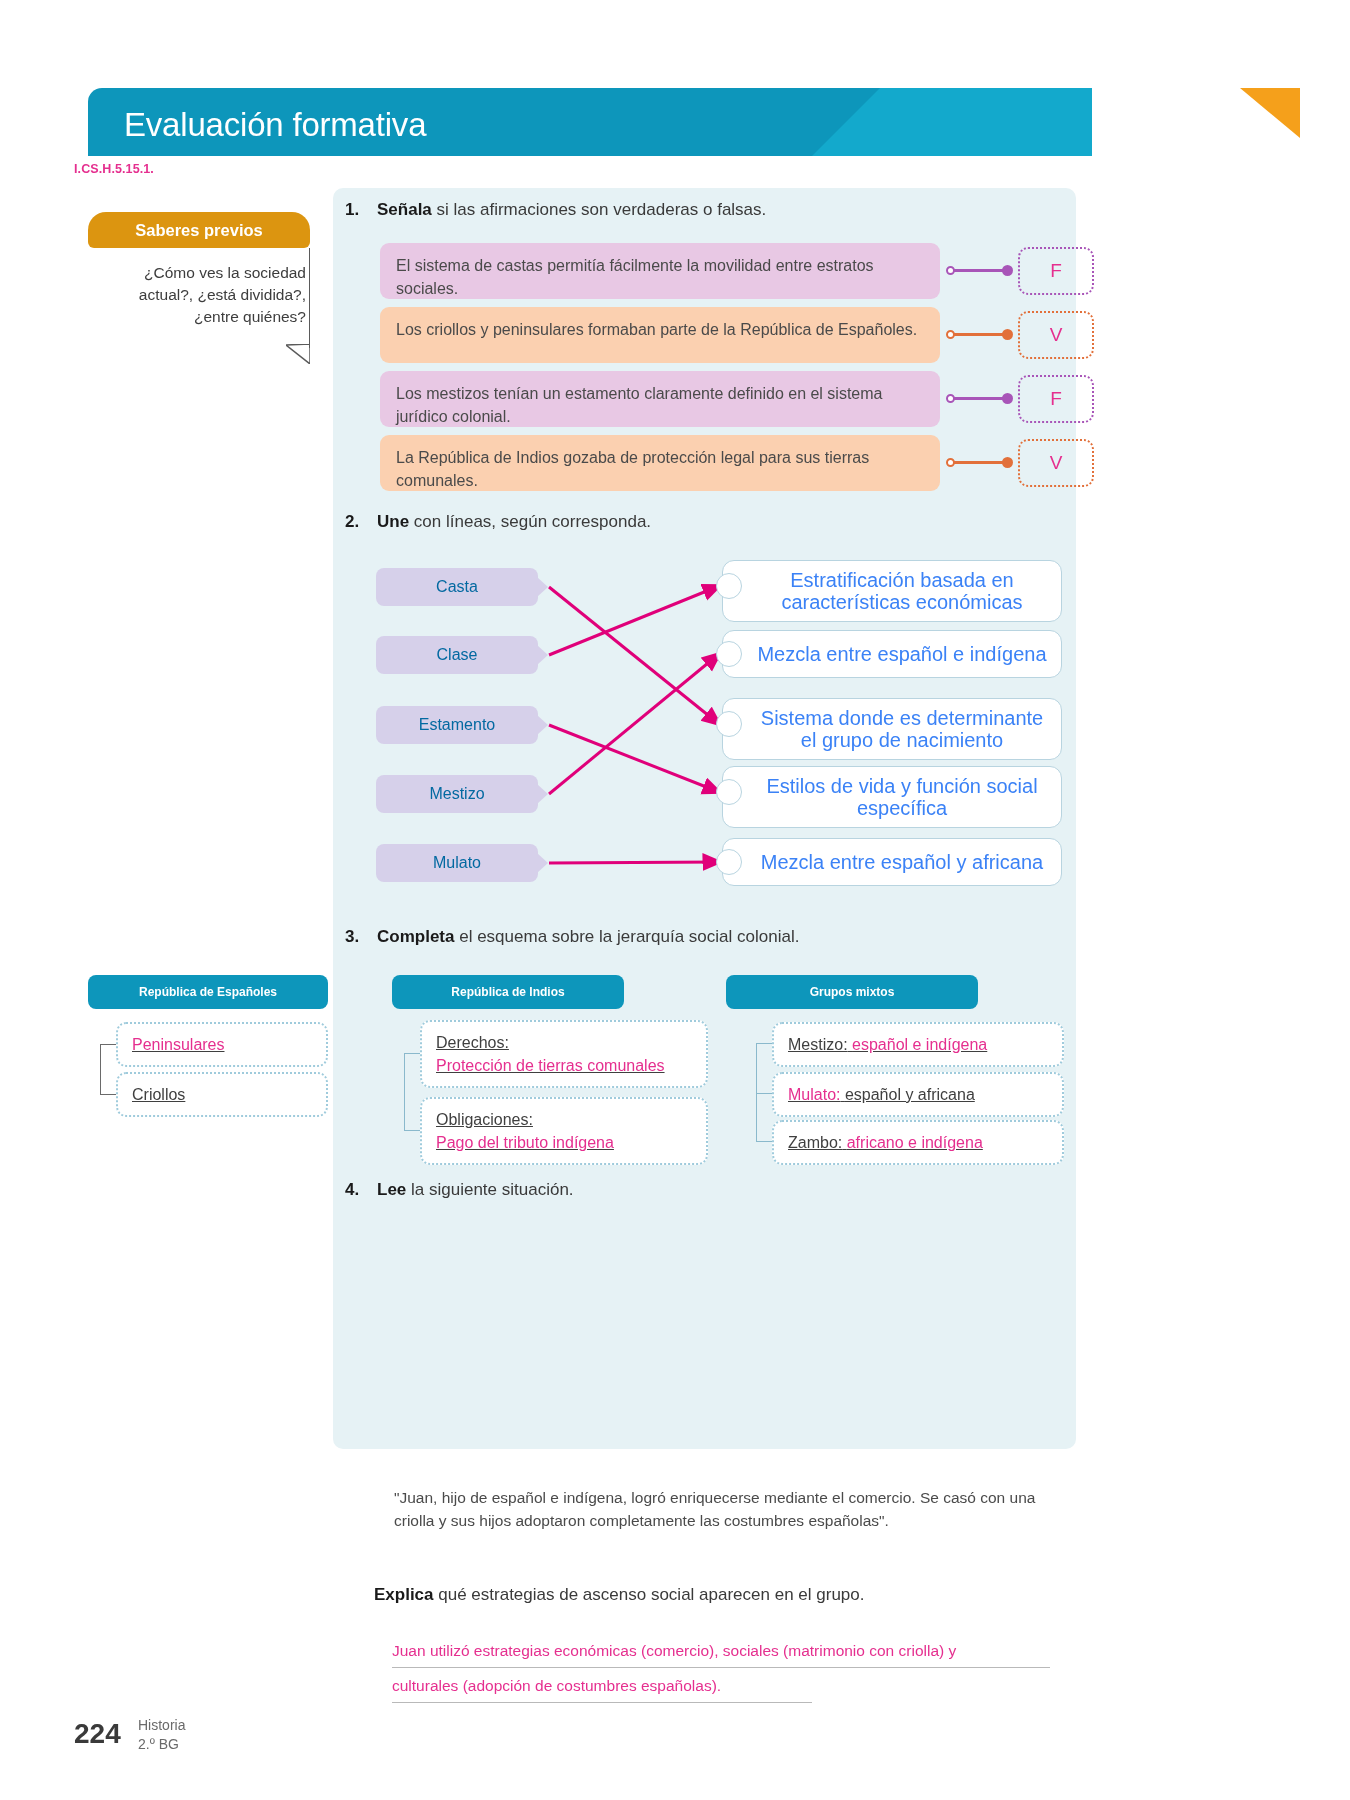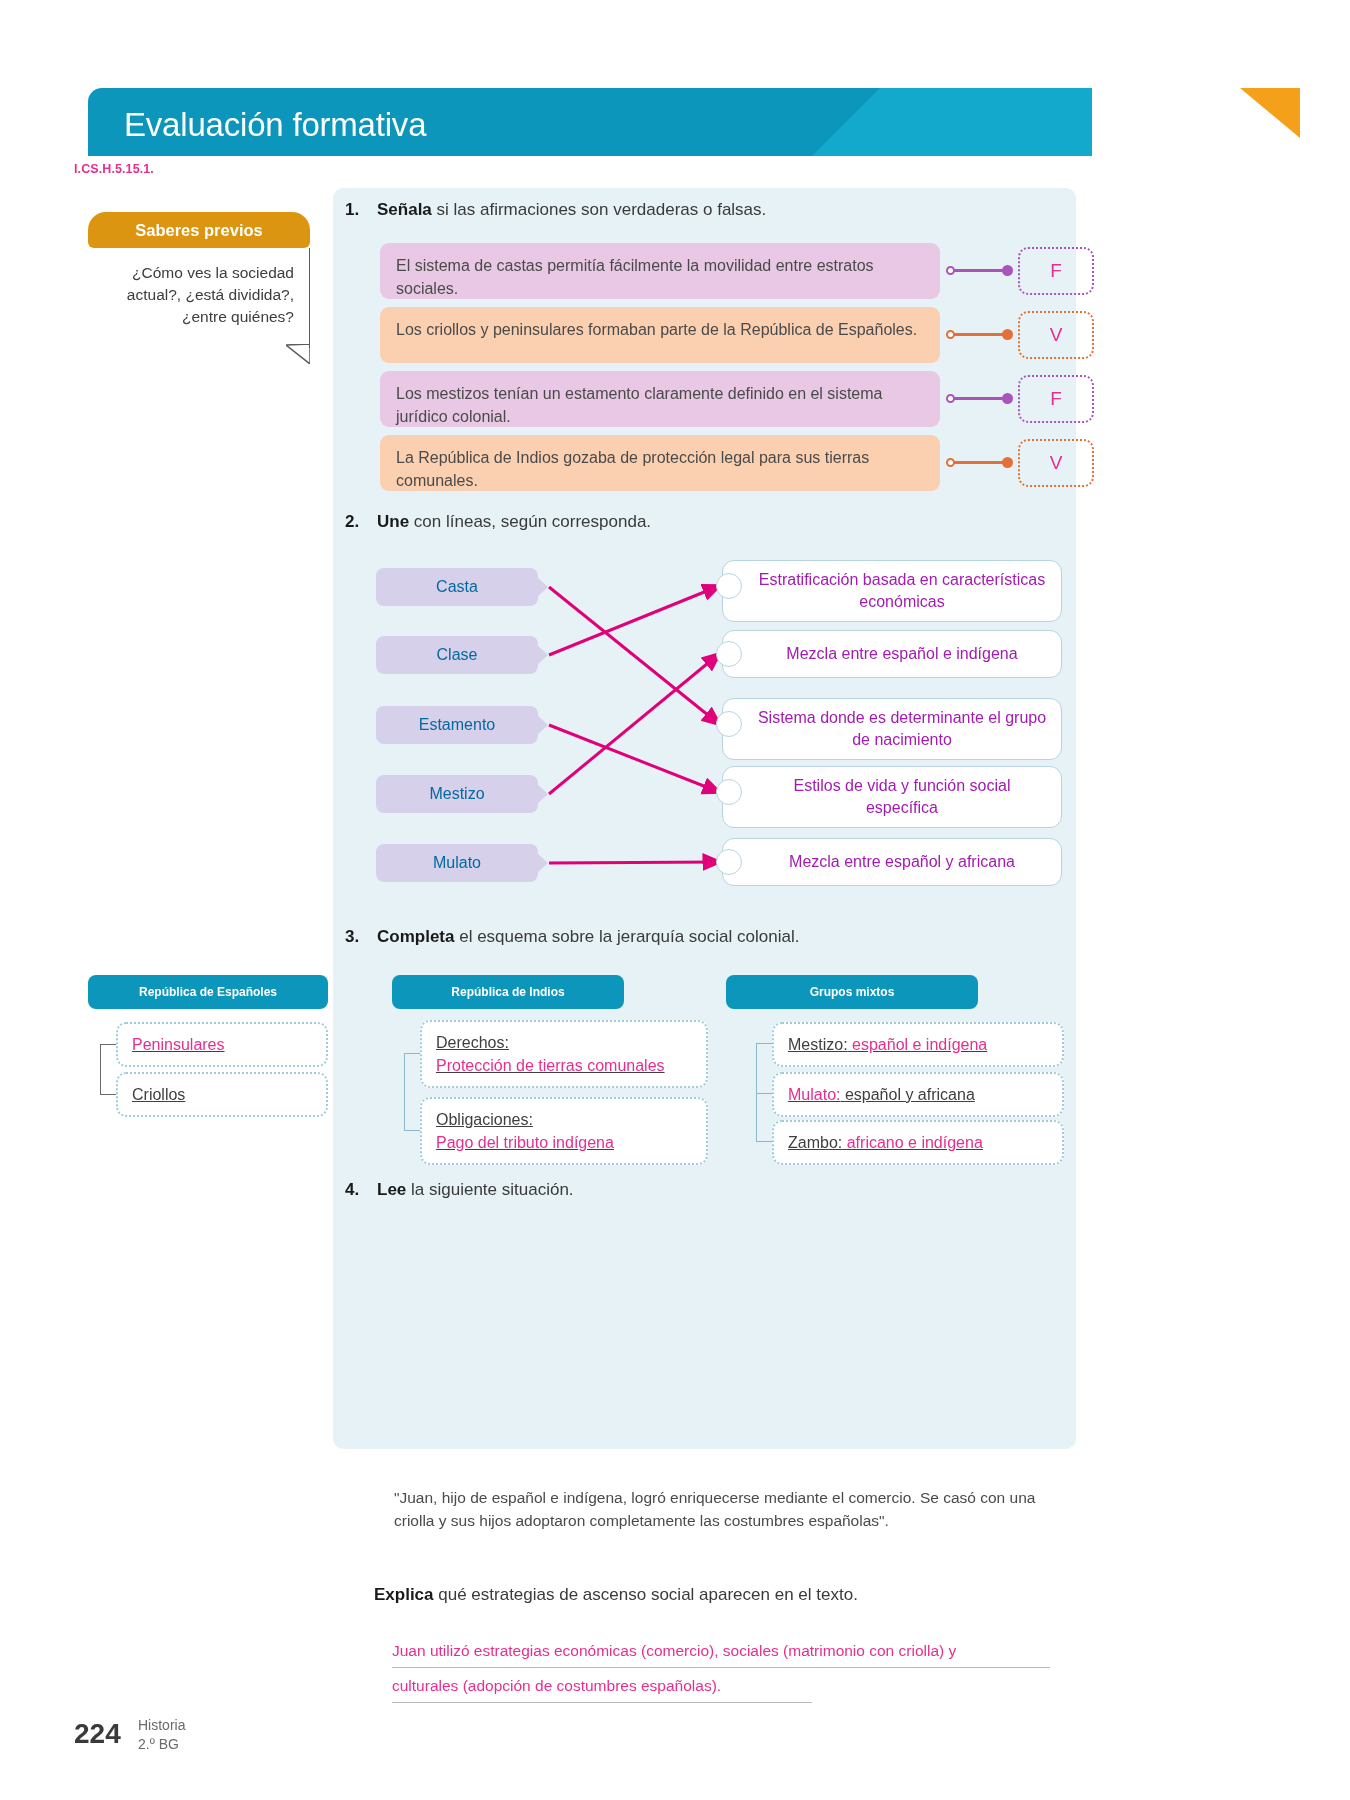--- a/index.html
+++ b/index.html
@@ -54,21 +54,21 @@
   .sb-tab{
     position:absolute;left:88px;top:212px;width:222px;height:36px;
     background:#dc9510;border-radius:18px 18px 6px 6px;
     color:#fff;font-size:16.5px;font-weight:700;
     display:flex;align-items:center;justify-content:center;
   }
   .sb-body{
     position:absolute;left:88px;top:248px;width:222px;
   }
   .sb-text{
-    padding:14px 16px 10px 12px;color:#3d3d3d;font-size:15.5px;
+    padding:14px 4px 10px 12px;color:#3d3d3d;font-size:15.5px;
     line-height:22px;text-align:right;
   }
   .sb-line{
     position:absolute;left:309px;top:248px;width:1px;height:100px;background:#5a5a5a;
   }
   .sb-tail{
     position:absolute;left:286px;top:344px;width:24px;height:20px;
   }
 
   
@@ -114,21 +114,21 @@
   }
   .mleft:after{
     content:"";position:absolute;right:-10px;top:9px;width:0;height:0;
     border-top:10px solid transparent;border-bottom:10px solid transparent;
     border-left:11px solid #d6d0ea;
   }
   .mright{
     position:absolute;left:722px;width:340px;min-height:52px;background:#ffffff;
     border:1.5px solid #b8d4e0;border-radius:12px;
     display:flex;align-items:center;justify-content:center;text-align:center;
-    font-size:16px;color:#a21caf;line-height:22px;padding:8px 14px 8px 34px;
+    font-size:20px;color:#3b82f6;line-height:22px;padding:8px 14px 8px 34px;
     box-sizing:border-box;
   }
   .mcirc{
     position:absolute;width:26px;height:26px;border-radius:50%;
     background:#fff;border:1.5px solid #b8d4e0;box-sizing:border-box;z-index:5;
   }
   #match-svg{position:absolute;left:0;top:0;width:1350px;height:1800px;pointer-events:none;z-index:4;}
 
   
   .schead{
@@ -303,21 +303,21 @@
       <div class="scbox" style="left: 772px; top: 1072px; width: 292px; min-height: 42px;"><span class="ink">Mulato:</span> <span>español y africana</span></div>
       <div class="brace-t" style="left: 756px; top: 1141px; width: 16px; border-color: rgb(138, 185, 204);"></div>
       <div class="scbox" style="left: 772px; top: 1120px; width: 292px; min-height: 42px;"><span>Zambo:</span> <span class="ink">africano e indígena</span></div>
     </div>
 
   <div class="q" style="left:345px;top:1180px;">
     <span class="num">4.</span>
     <span class="txt"><b>Lee</b><span> la siguiente situación.</span></span>
   </div>
   <div class="quote">"Juan, hijo de español e indígena, logró enriquecerse mediante el comercio. Se casó con una criolla y sus hijos adoptaron completamente las costumbres españolas".</div>
-  <div class="explica"><b>Explica</b><span> qué estrategias de ascenso social aparecen en el texto.</span></div>
+  <div class="explica"><b>Explica</b><span> qué estrategias de ascenso social aparecen en el grupo.</span></div>
   <div class="ansbox">
     <div class="ansline">Juan utilizó estrategias económicas (comercio), sociales (matrimonio con criolla) y</div>
     <div class="ansline l2">culturales (adopción de costumbres españolas).</div>
   </div>
 
   <div class="pg-num">224</div>
   <div class="pg-meta">
     <div>Historia</div>
     <div>2.º BG</div>
   </div>

